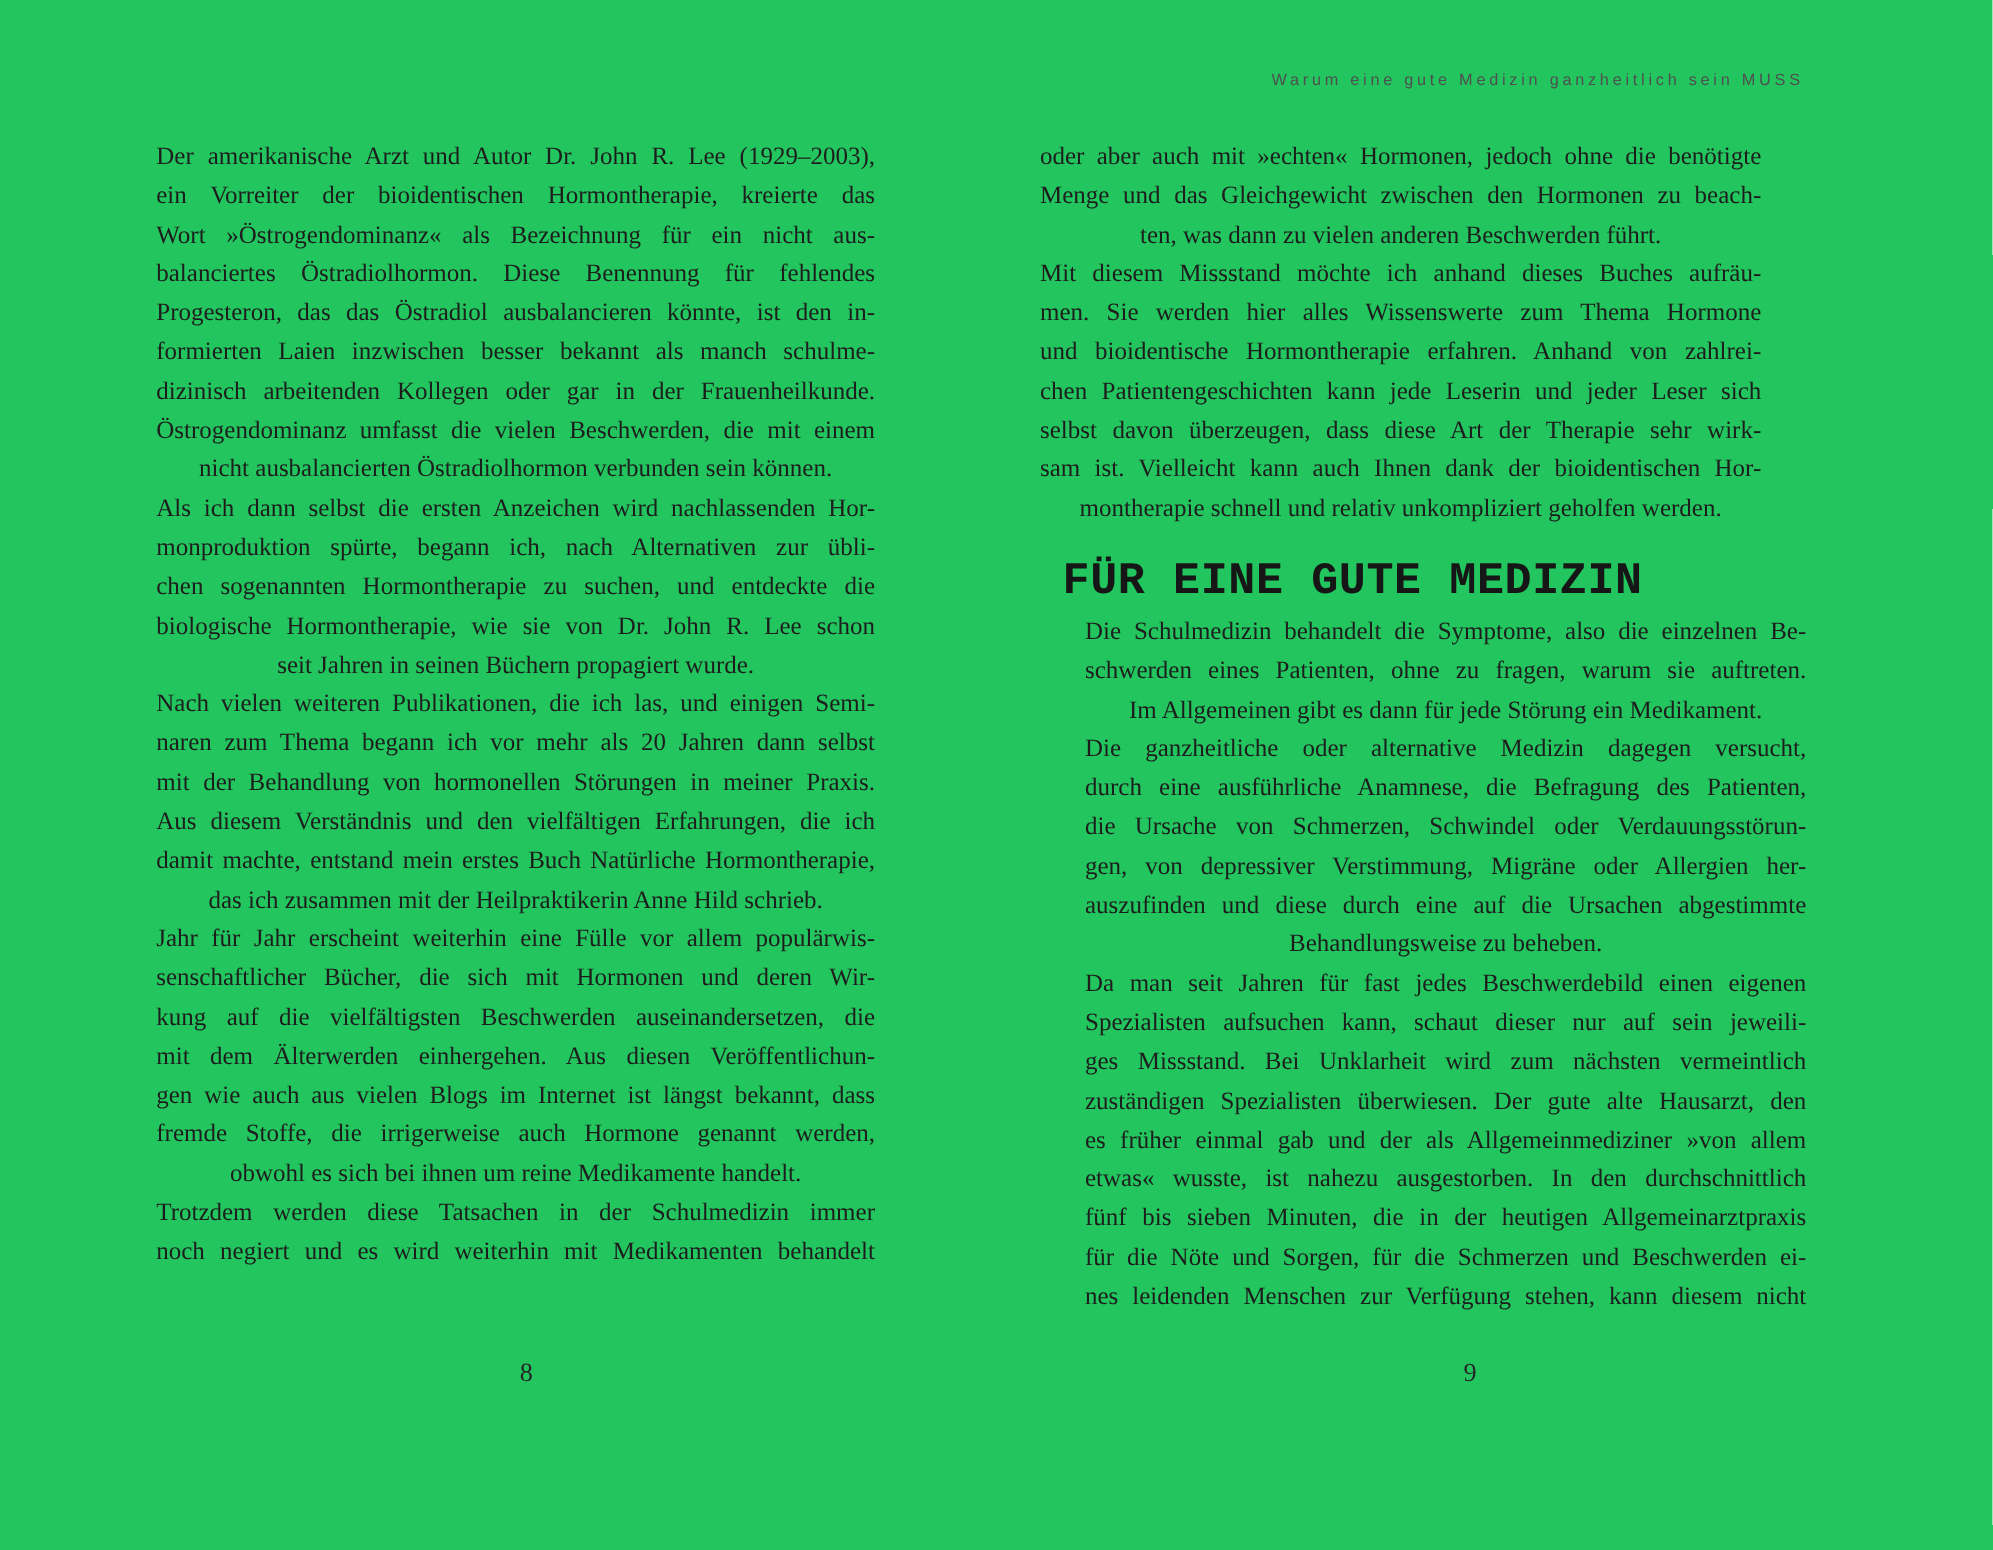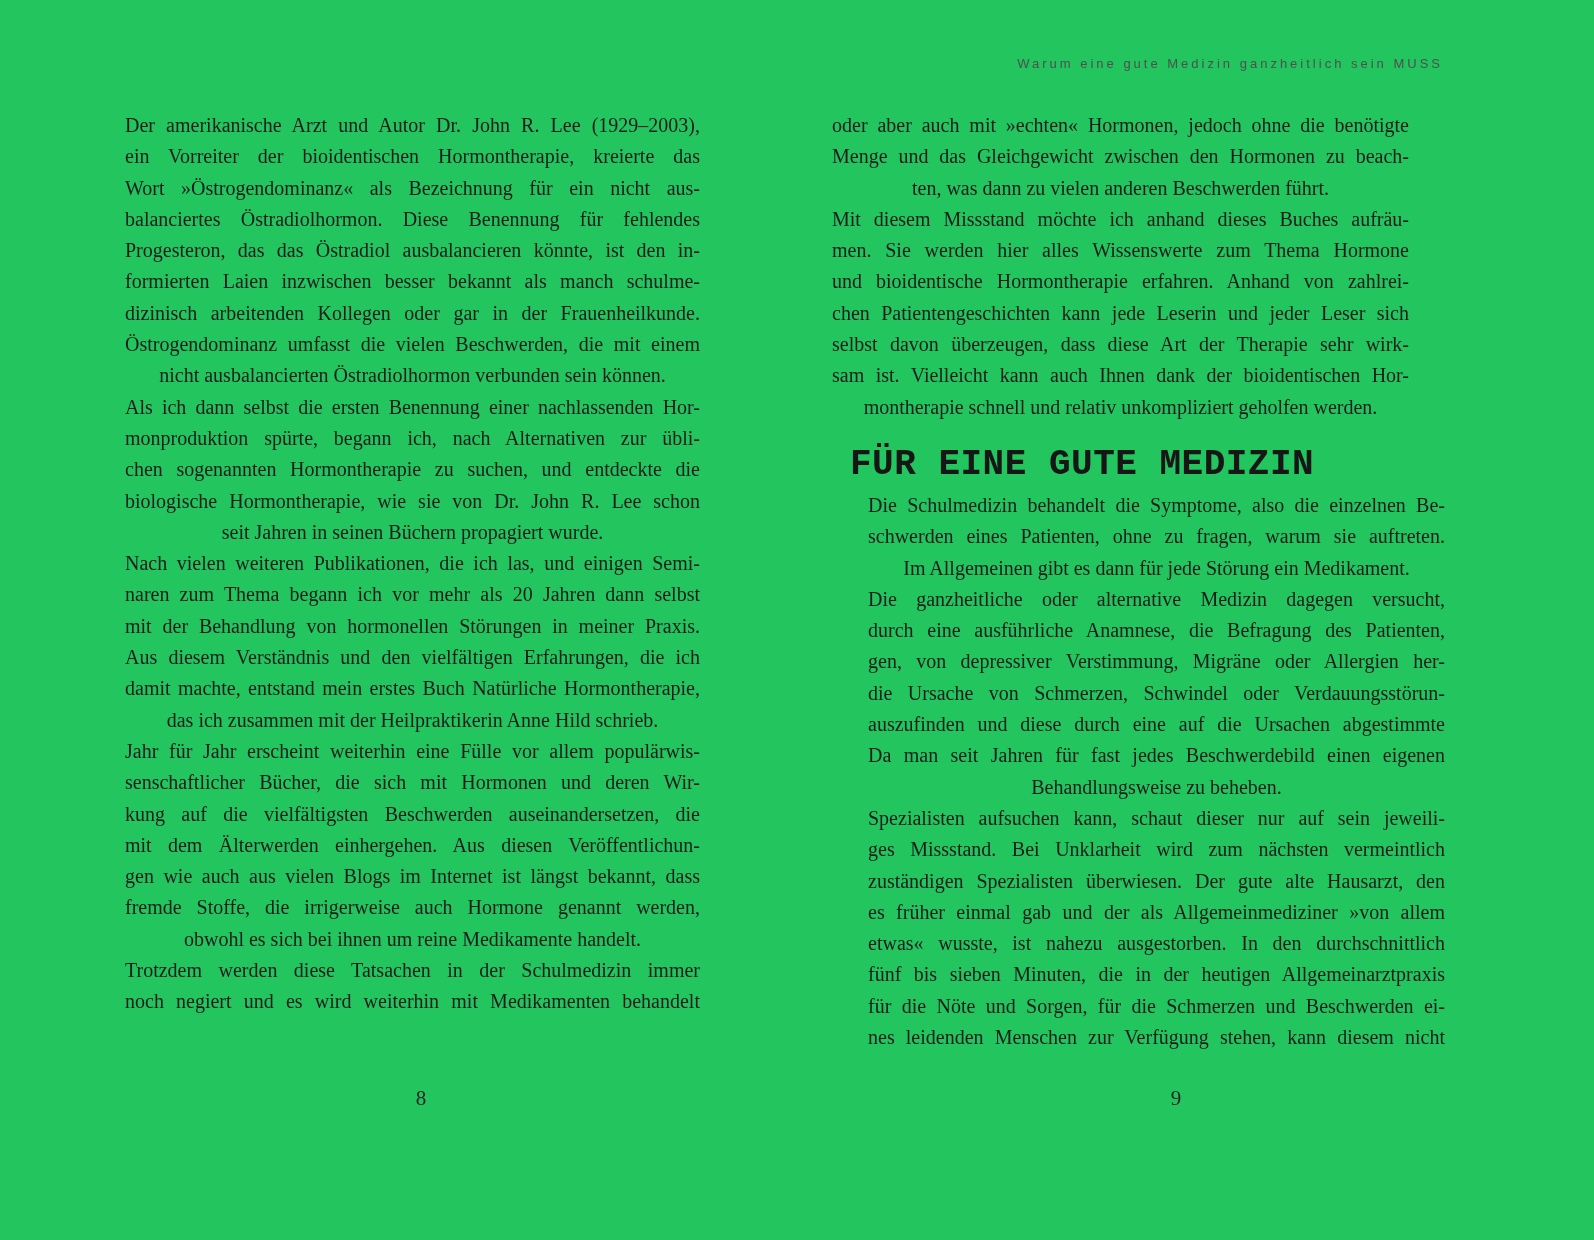--- a/index.html
+++ b/index.html
@@ -71,21 +71,21 @@
   <div id="left-col" class="textcol">
       <div class="line just"><span>Der amerikanische Arzt und Autor Dr. John R. Lee (1929–2003),</span></div>
       <div class="line just"><span>ein Vorreiter der bioidentischen Hormontherapie, kreierte das</span></div>
       <div class="line just"><span>Wort »Östrogendominanz« als Bezeichnung für ein nicht aus-</span></div>
       <div class="line just"><span>balanciertes Östradiolhormon. Diese Benennung für fehlendes</span></div>
       <div class="line just"><span>Progesteron, das das Östradiol ausbalancieren könnte, ist den in-</span></div>
       <div class="line just"><span>formierten Laien inzwischen besser bekannt als manch schulme-</span></div>
       <div class="line just"><span>dizinisch arbeitenden Kollegen oder gar in der Frauenheilkunde.</span></div>
       <div class="line just"><span>Östrogendominanz umfasst die vielen Beschwerden, die mit einem</span></div>
       <div class="line end"><span>nicht ausbalancierten Östradiolhormon verbunden sein können.</span></div>
-      <div class="line just"><span>Als ich dann selbst die ersten Benennung einer nachlassenden Hor-</span></div>
+      <div class="line just"><span>Als ich dann selbst die ersten Anzeichen wird nachlassenden Hor-</span></div>
       <div class="line just"><span>monproduktion spürte, begann ich, nach Alternativen zur übli-</span></div>
       <div class="line just"><span>chen </span><span class="it">sogenannten</span><span> Hormontherapie zu suchen, und entdeckte die</span></div>
       <div class="line just"><span>biologische Hormontherapie, wie sie von Dr. John R. Lee schon</span></div>
       <div class="line end"><span>seit Jahren in seinen Büchern propagiert wurde.</span></div>
       <div class="line just"><span>Nach vielen weiteren Publikationen, die ich las, und einigen Semi-</span></div>
       <div class="line just"><span>naren zum Thema begann ich vor mehr als 20 Jahren dann selbst</span></div>
       <div class="line just"><span>mit der Behandlung von hormonellen Störungen in meiner Praxis.</span></div>
       <div class="line just"><span>Aus diesem Verständnis und den vielfältigen Erfahrungen, die ich</span></div>
       <div class="line just"><span>damit machte, entstand mein erstes Buch </span><span class="it">Natürliche Hormontherapie,</span></div>
       <div class="line end"><span>das ich zusammen mit der Heilpraktikerin Anne Hild schrieb.</span></div>
@@ -114,25 +114,25 @@
     </div>
 
   <div class="section-heading">FÜR EINE GUTE MEDIZIN</div>
 
   <div id="right-section" class="textcol">
       <div class="line just"><span>Die Schulmedizin behandelt die Symptome, also die einzelnen Be-</span></div>
       <div class="line just"><span>schwerden eines Patienten, ohne zu fragen, warum sie auftreten.</span></div>
       <div class="line end"><span>Im Allgemeinen gibt es dann für jede Störung ein Medikament.</span></div>
       <div class="line just"><span>Die ganzheitliche oder alternative Medizin dagegen versucht,</span></div>
       <div class="line just"><span>durch eine ausführliche Anamnese, die Befragung des Patienten,</span></div>
+      <div class="line just"><span>die Ursache von Schmerzen, Schwindel oder Verdauungsstörun-</span></div>
       <div class="line just"><span>gen, von depressiver Verstimmung, Migräne oder Allergien her-</span></div>
-      <div class="line just"><span>die Ursache von Schmerzen, Schwindel oder Verdauungsstörun-</span></div>
       <div class="line just"><span>auszufinden und diese durch eine auf die Ursachen abgestimmte</span></div>
+      <div class="line end"><span>Behandlungsweise zu beheben.</span></div>
       <div class="line just"><span>Da man seit Jahren für fast jedes Beschwerdebild einen eigenen</span></div>
-      <div class="line end"><span>Behandlungsweise zu beheben.</span></div>
       <div class="line just"><span>Spezialisten aufsuchen kann, schaut dieser nur auf sein jeweili-</span></div>
       <div class="line just"><span>ges Missstand. Bei Unklarheit wird zum nächsten vermeintlich</span></div>
       <div class="line just"><span>zuständigen Spezialisten überwiesen. Der gute alte Hausarzt, den</span></div>
       <div class="line just"><span>es früher einmal gab und der als Allgemeinmediziner »von allem</span></div>
       <div class="line just"><span>etwas« wusste, ist nahezu ausgestorben. In den durchschnittlich</span></div>
       <div class="line just"><span>fünf bis sieben Minuten, die in der heutigen Allgemeinarztpraxis</span></div>
       <div class="line just"><span>für die Nöte und Sorgen, für die Schmerzen und Beschwerden ei-</span></div>
       <div class="line just"><span>nes leidenden Menschen zur Verfügung stehen, kann diesem nicht</span></div>
     </div>
 

